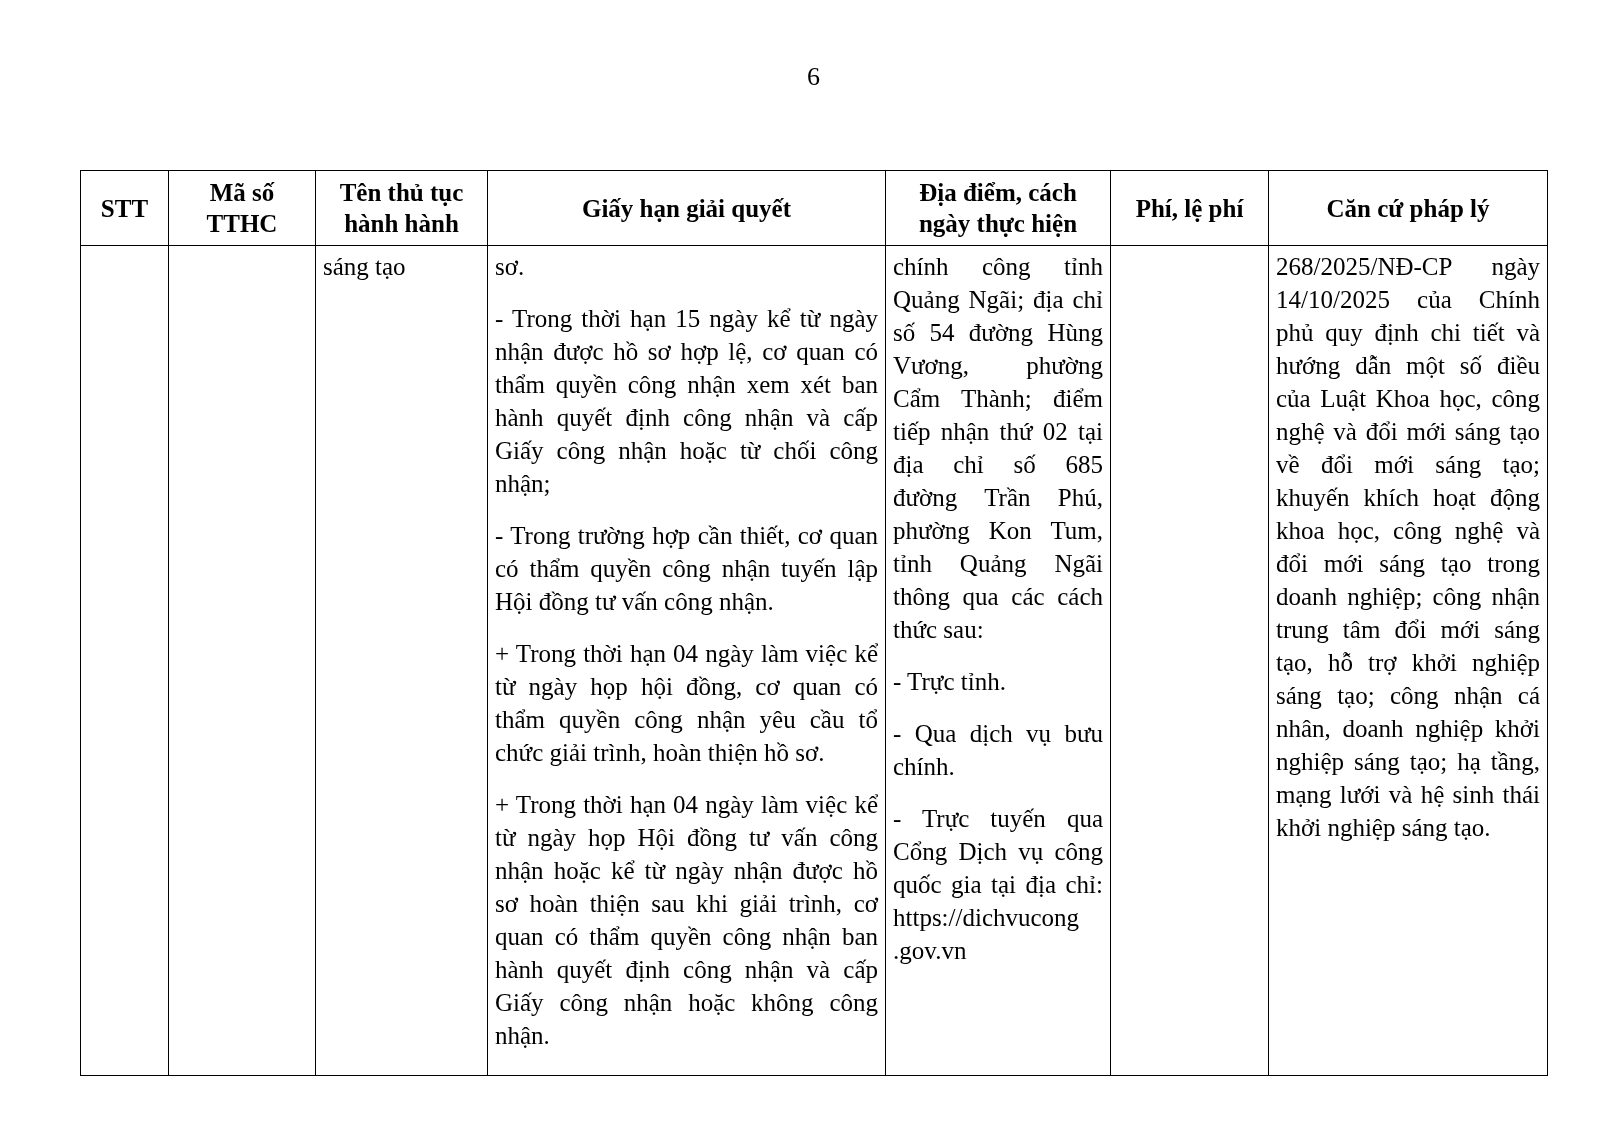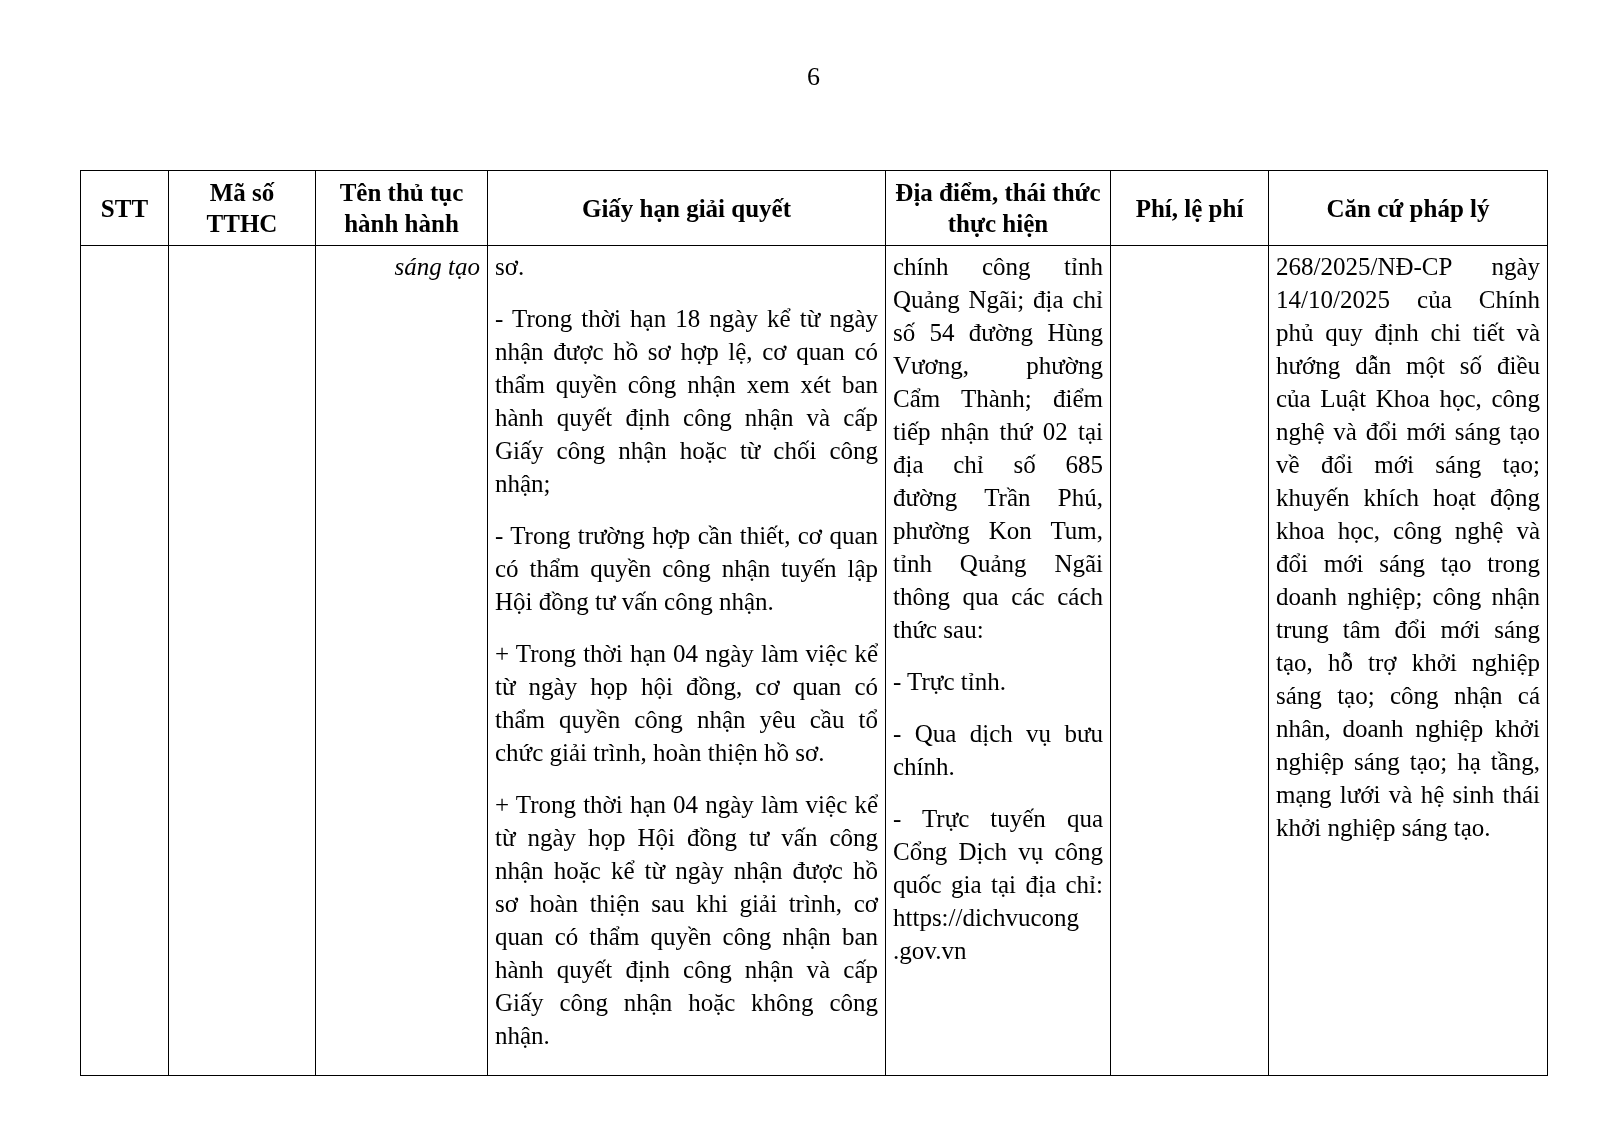--- a/index.html
+++ b/index.html
@@ -54,22 +54,21 @@
     padding: 4px 7px;
     height: 812px;
   }
   table.doc-table td p {
     margin: 0 0 19px 0;
   }
   td.justify p {
     text-align: justify;
   }
   td.plain p {
-    text-align: right;
-    font-style: italic;
+    text-align: left;
   }
 </style>
 </head>
 <body>
 
 <div class="page">
 
   <div class="page-number">6</div>
 
   <table class="doc-table">
@@ -81,35 +80,35 @@
       <col style="width:225px">
       <col style="width:158px">
       <col style="width:279px">
     </colgroup>
     <thead>
       <tr>
         <th>STT</th>
         <th>Mã số TTHC</th>
         <th>Tên thủ tục hành hành</th>
         <th>Giấy hạn giải quyết</th>
-        <th>Địa điểm, thái thức thực hiện</th>
+        <th>Địa điểm, cách ngày thực hiện</th>
         <th>Phí, lệ phí</th>
         <th>Căn cứ pháp lý</th>
       </tr>
     </thead>
     <tbody>
       <tr>
         <td class="plain"></td>
         <td class="plain"></td>
         <td class="plain">
           <p>sáng tạo</p>
         </td>
         <td class="justify">
           <p>sơ.</p>
-          <p>- Trong thời hạn 18 ngày kể từ ngày nhận được hồ sơ hợp lệ, cơ quan có thẩm quyền công nhận xem xét ban hành quyết định công nhận và cấp Giấy công nhận hoặc từ chối công nhận;</p>
+          <p>- Trong thời hạn 15 ngày kể từ ngày nhận được hồ sơ hợp lệ, cơ quan có thẩm quyền công nhận xem xét ban hành quyết định công nhận và cấp Giấy công nhận hoặc từ chối công nhận;</p>
           <p>- Trong trường hợp cần thiết, cơ quan có thẩm quyền công nhận tuyến lập Hội đồng tư vấn công nhận.</p>
           <p>+ Trong thời hạn 04 ngày làm việc kể từ ngày họp hội đồng, cơ quan có thẩm quyền công nhận yêu cầu tổ chức giải trình, hoàn thiện hồ sơ.</p>
           <p>+ Trong thời hạn 04 ngày làm việc kể từ ngày họp Hội đồng tư vấn công nhận hoặc kể từ ngày nhận được hồ sơ hoàn thiện sau khi giải trình, cơ quan có thẩm quyền công nhận ban hành quyết định công nhận và cấp Giấy công nhận hoặc không công nhận.</p>
         </td>
         <td class="justify">
           <p>chính công tỉnh Quảng Ngãi; địa chỉ số 54 đường Hùng Vương, phường Cẩm Thành; điểm tiếp nhận thứ 02 tại địa chỉ số 685 đường Trần Phú, phường Kon Tum, tỉnh Quảng Ngãi thông qua các cách thức sau:</p>
           <p>- Trực tỉnh.</p>
           <p>- Qua dịch vụ bưu chính.</p>
           <p>- Trực tuyến qua Cổng Dịch vụ công quốc gia tại địa chỉ: https://dichvucong .gov.vn</p>
         </td>

